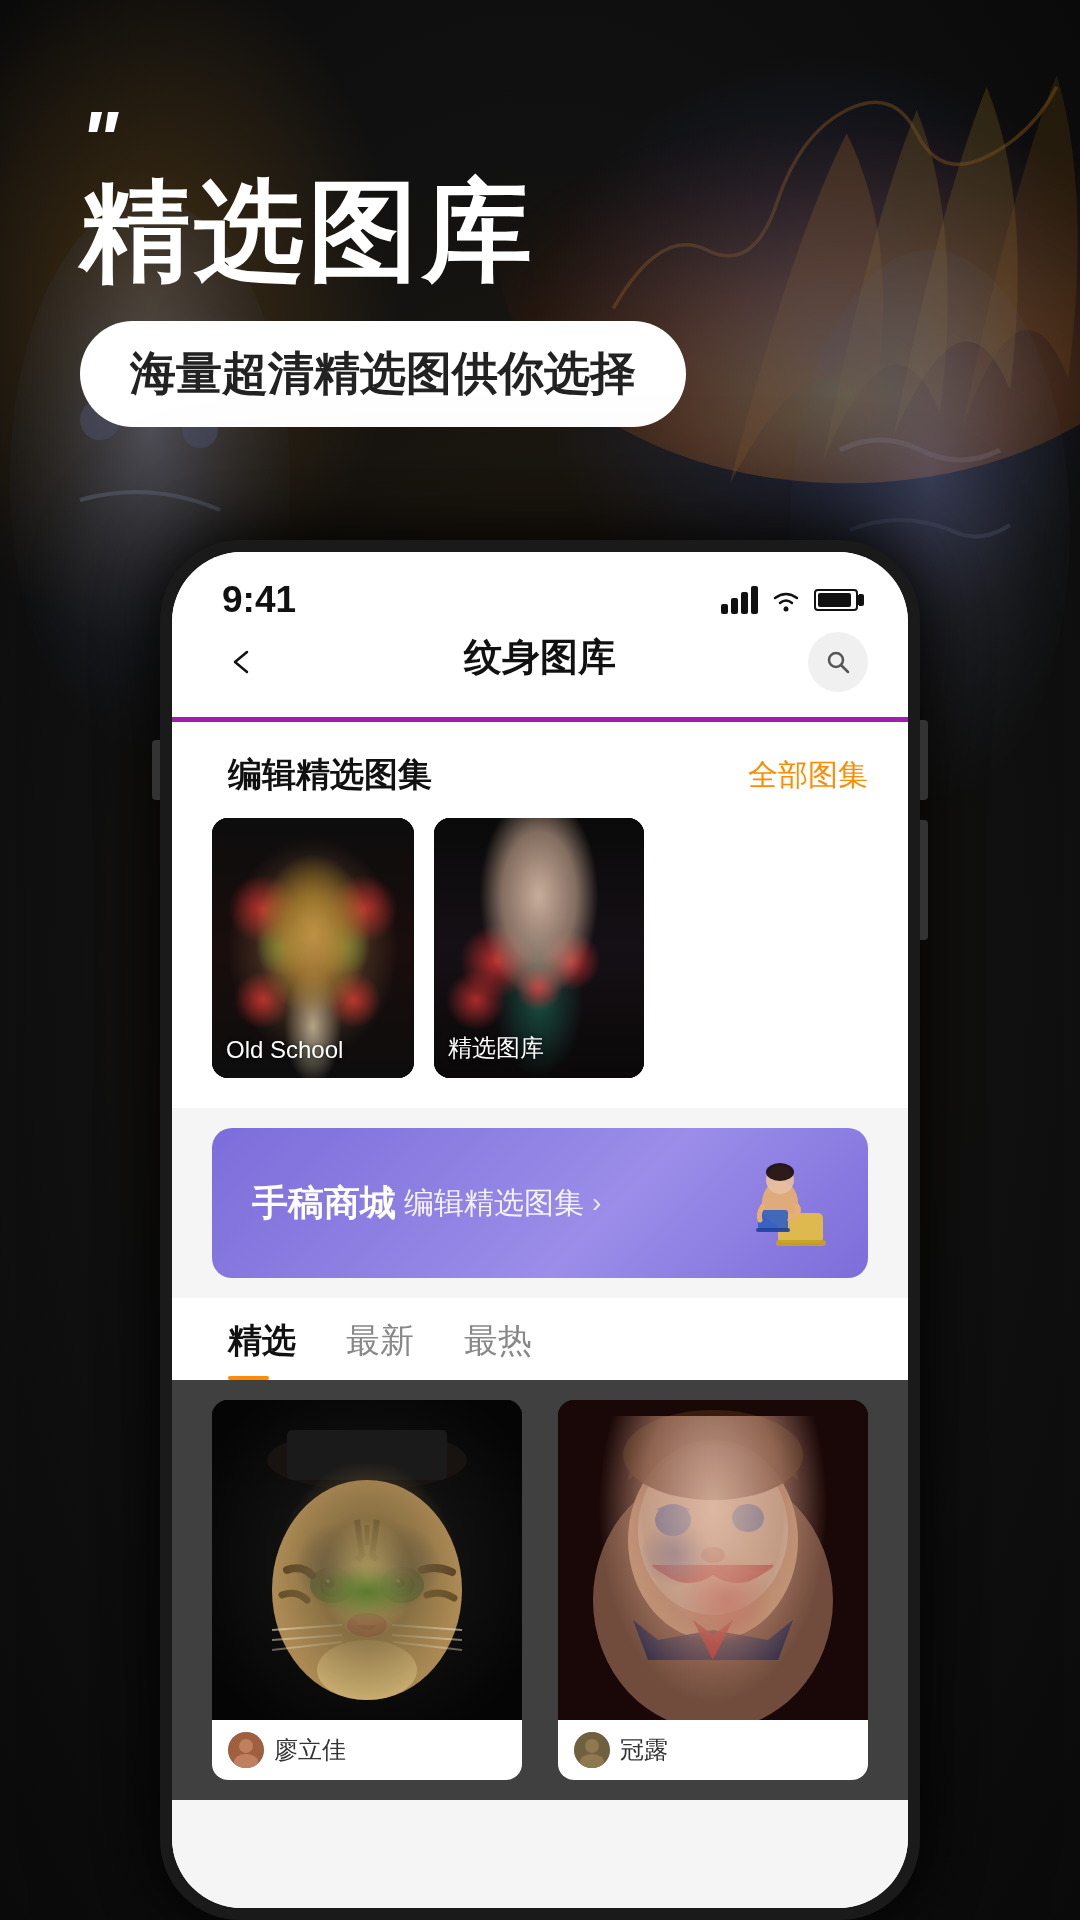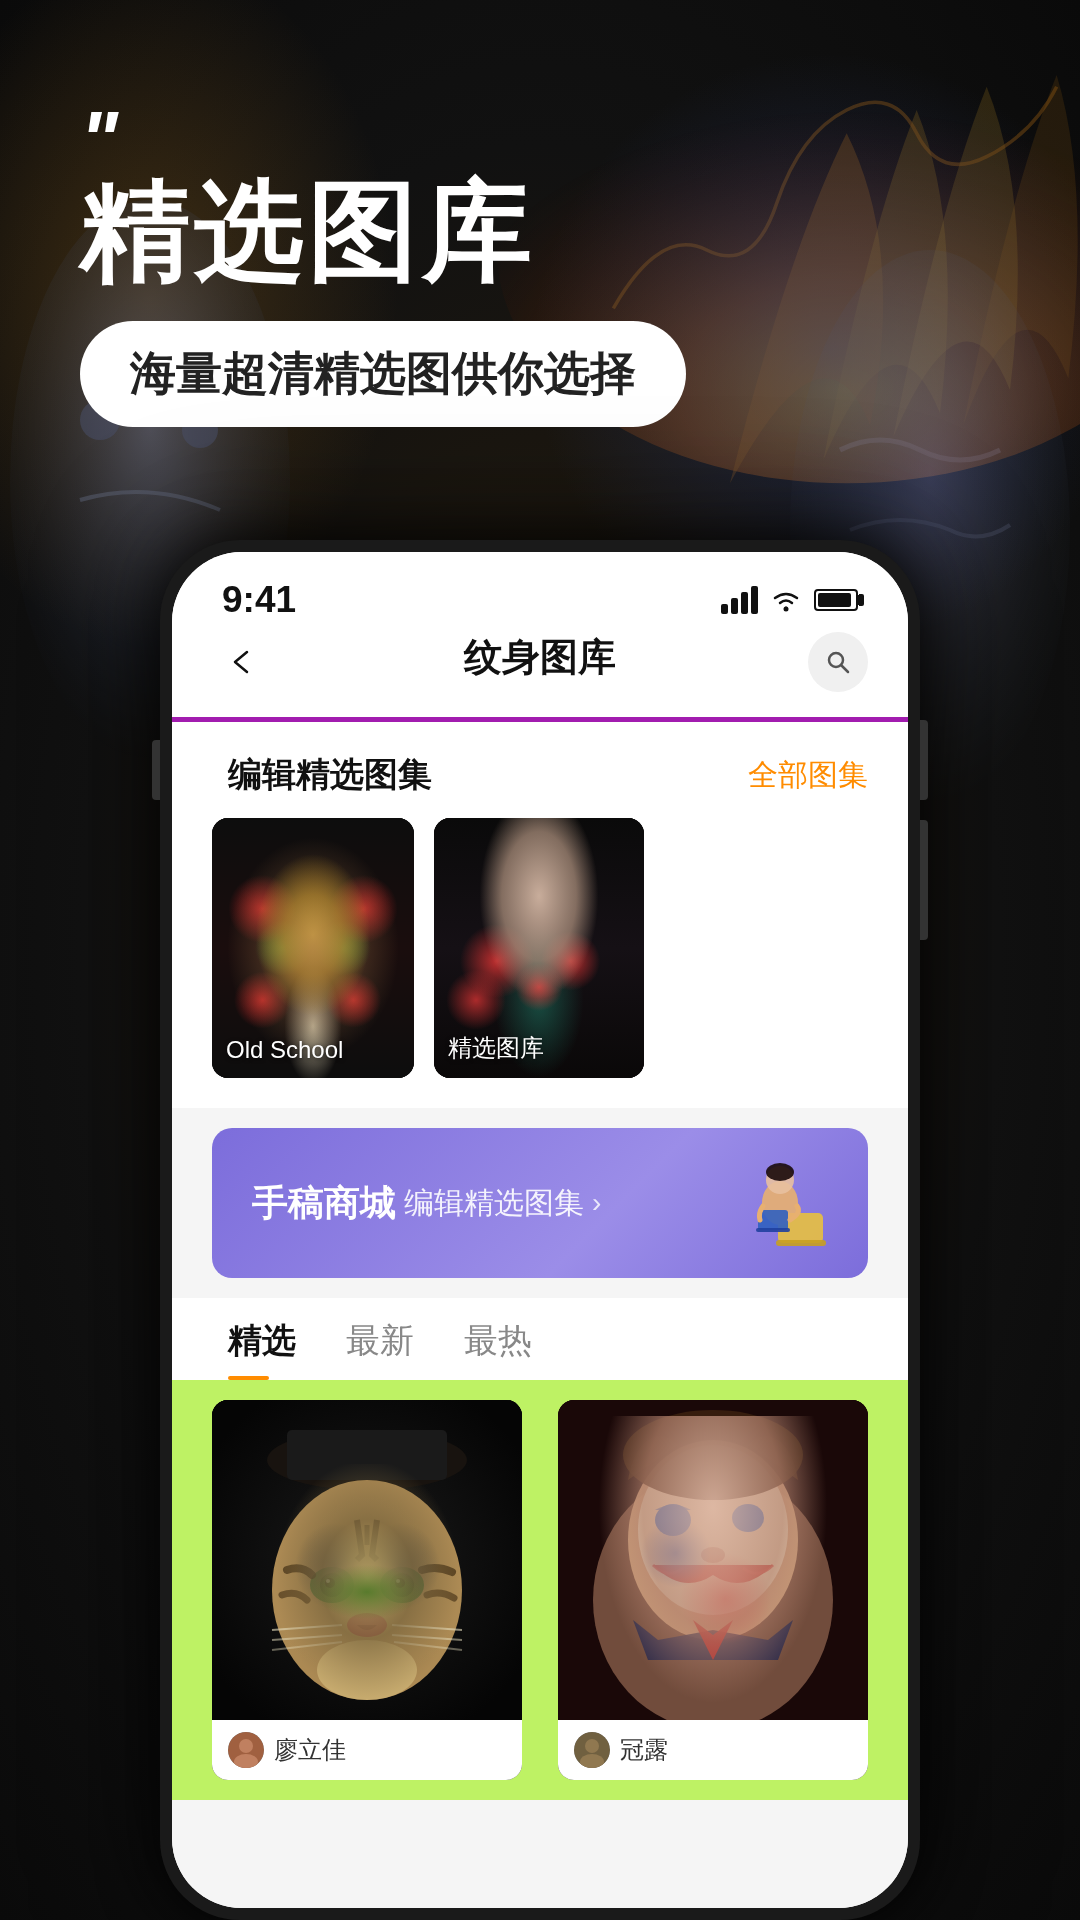--- a/index.html
+++ b/index.html
@@ -373,21 +373,21 @@
       height: 4px;
       background: #FF8C00;
       border-radius: 2px;
     }
 
     
     .image-grid {
       display: flex;
       gap: 36px;
       padding: 20px 40px;
-      background: #bef264;
+      background: #404040;
     }
 
     .grid-col {
       flex: 1;
       display: flex;
       flex-direction: column;
       gap: 20px;
     }
 
     .grid-card {

